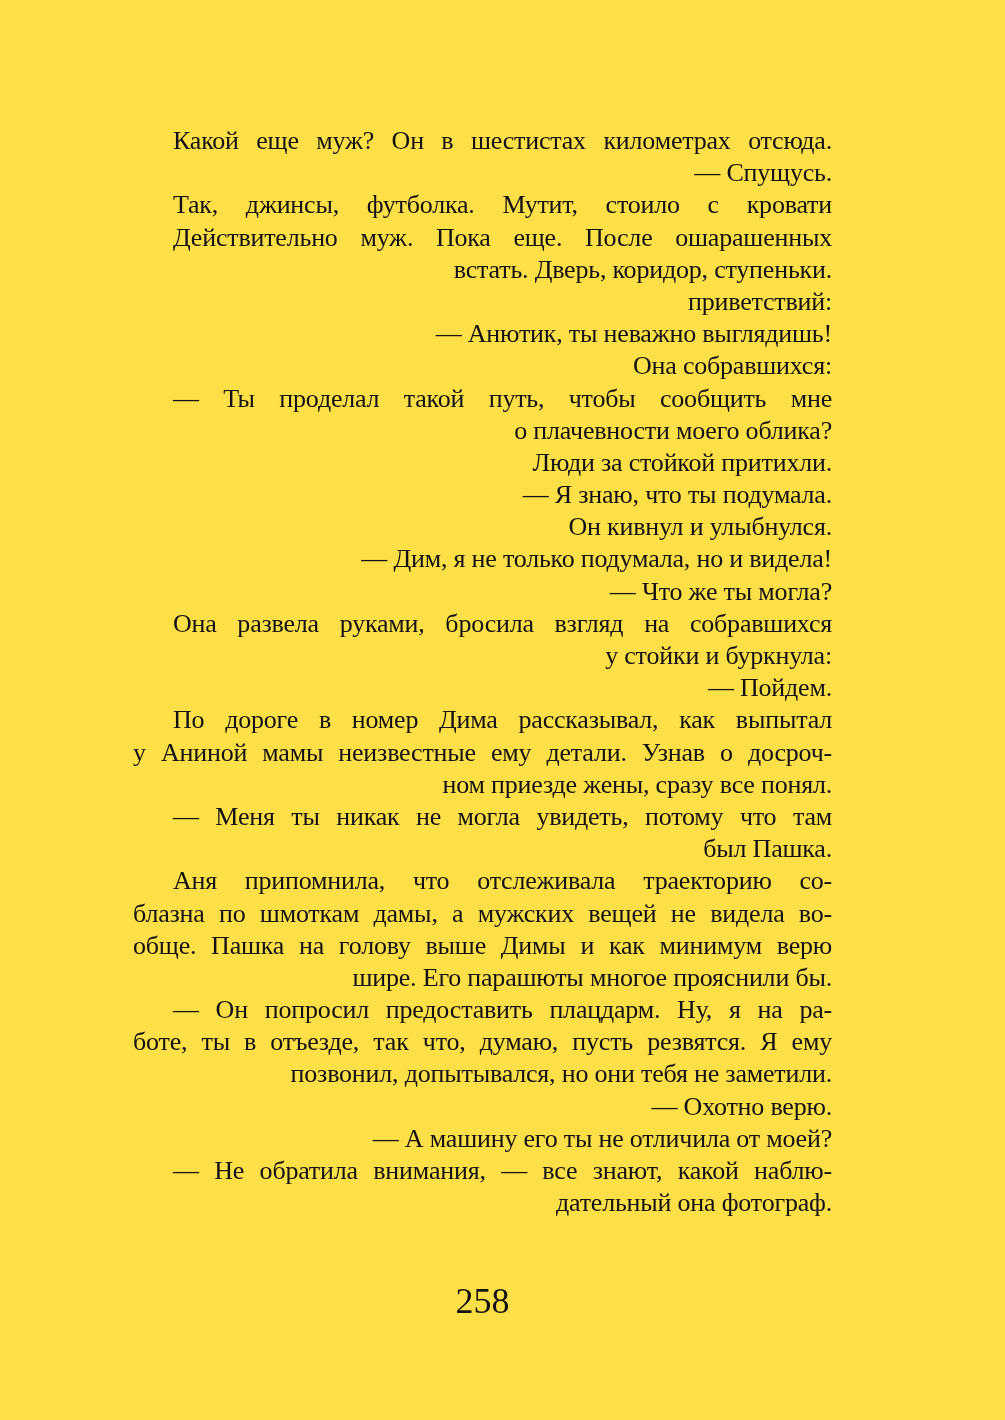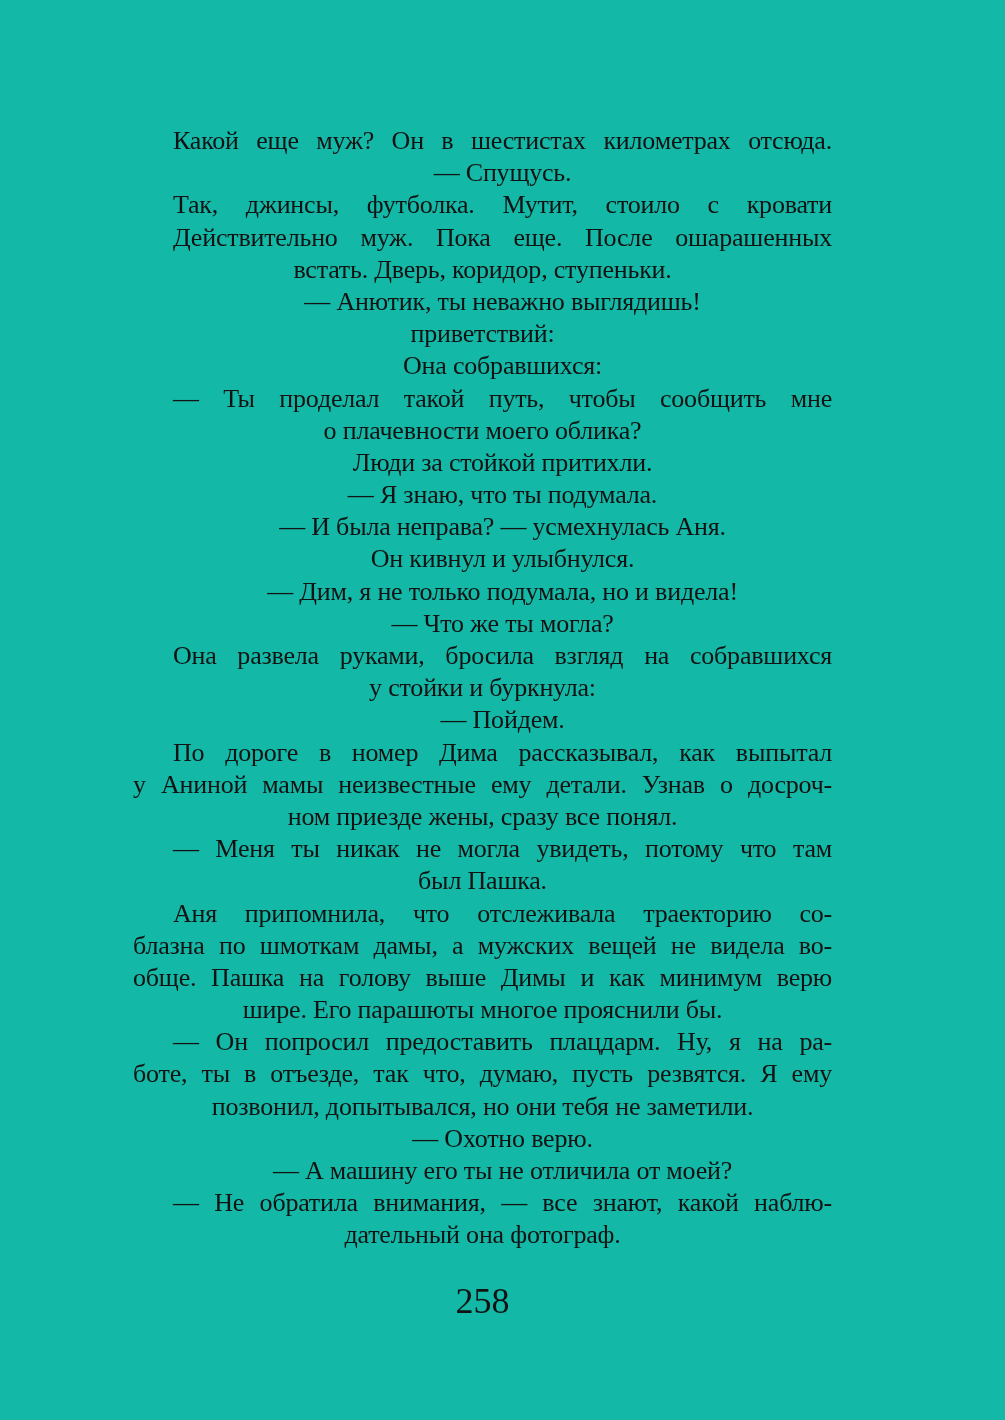--- a/index.html
+++ b/index.html
@@ -9,37 +9,37 @@
   body {
     width: 1005px;
     height: 1420px;
     background: #ffffff;
     position: relative;
     overflow: hidden;
   }
   .book-page {
     position: absolute;
     inset: 0;
-    background: #14b8a6;
+    background: #fde047;
   }
   .text-block {
     position: absolute;
     left: 133px;
     top: 125px;
     width: 699px;
     font-family: "Liberation Serif", "DejaVu Serif", serif;
     font-size: 26px;
     line-height: 32.2px;
     color: #121212;
     letter-spacing: -0.2px;
   }
   .line {
     height: 32.2px;
     overflow: hidden;
-    text-align: center;
+    text-align: right;
     white-space: nowrap;
   }
   .line.justify {
     white-space: normal;
     text-align: justify;
     text-align-last: justify;
   }
   .line.indent {
     padding-left: 40px;
   }
@@ -58,28 +58,27 @@
 </head>
 <body>
 
 <div class="book-page">
   <div class="text-block">
       <div class="line indent justify">Какой еще муж? Он в шестистах километрах отсюда.</div>
       <div class="line indent">— Спущусь.</div>
       <div class="line indent justify">Так, джинсы, футболка. Мутит, стоило с кровати</div>
       <div class="line indent justify">Действительно муж. Пока еще. После ошарашенных</div>
       <div class="line">встать. Дверь, коридор, ступеньки.</div>
+      <div class="line">приветствий:</div>
       <div class="line indent">— Анютик, ты неважно выглядишь!</div>
-      <div class="line">приветствий:</div>
       <div class="line indent">Она собравшихся:</div>
       <div class="line indent justify">— Ты проделал такой путь, чтобы сообщить мне</div>
       <div class="line">о плачевности моего облика?</div>
       <div class="line indent">Люди за стойкой притихли.</div>
       <div class="line indent">— Я знаю, что ты подумала.</div>
-      <div class="line indent">— И была неправа? — усмехнулась Аня.</div>
       <div class="line indent">Он кивнул и улыбнулся.</div>
       <div class="line indent">— Дим, я не только подумала, но и видела!</div>
       <div class="line indent">— Что же ты могла?</div>
       <div class="line indent justify">Она развела руками, бросила взгляд на собравшихся</div>
       <div class="line">у стойки и буркнула:</div>
       <div class="line indent">— Пойдем.</div>
       <div class="line indent justify">По дороге в номер Дима рассказывал, как выпытал</div>
       <div class="line justify">у Аниной мамы неизвестные ему детали. Узнав о досроч-</div>
       <div class="line">ном приезде жены, сразу все понял.</div>
       <div class="line indent justify">— Меня ты никак не могла увидеть, потому что там</div>

